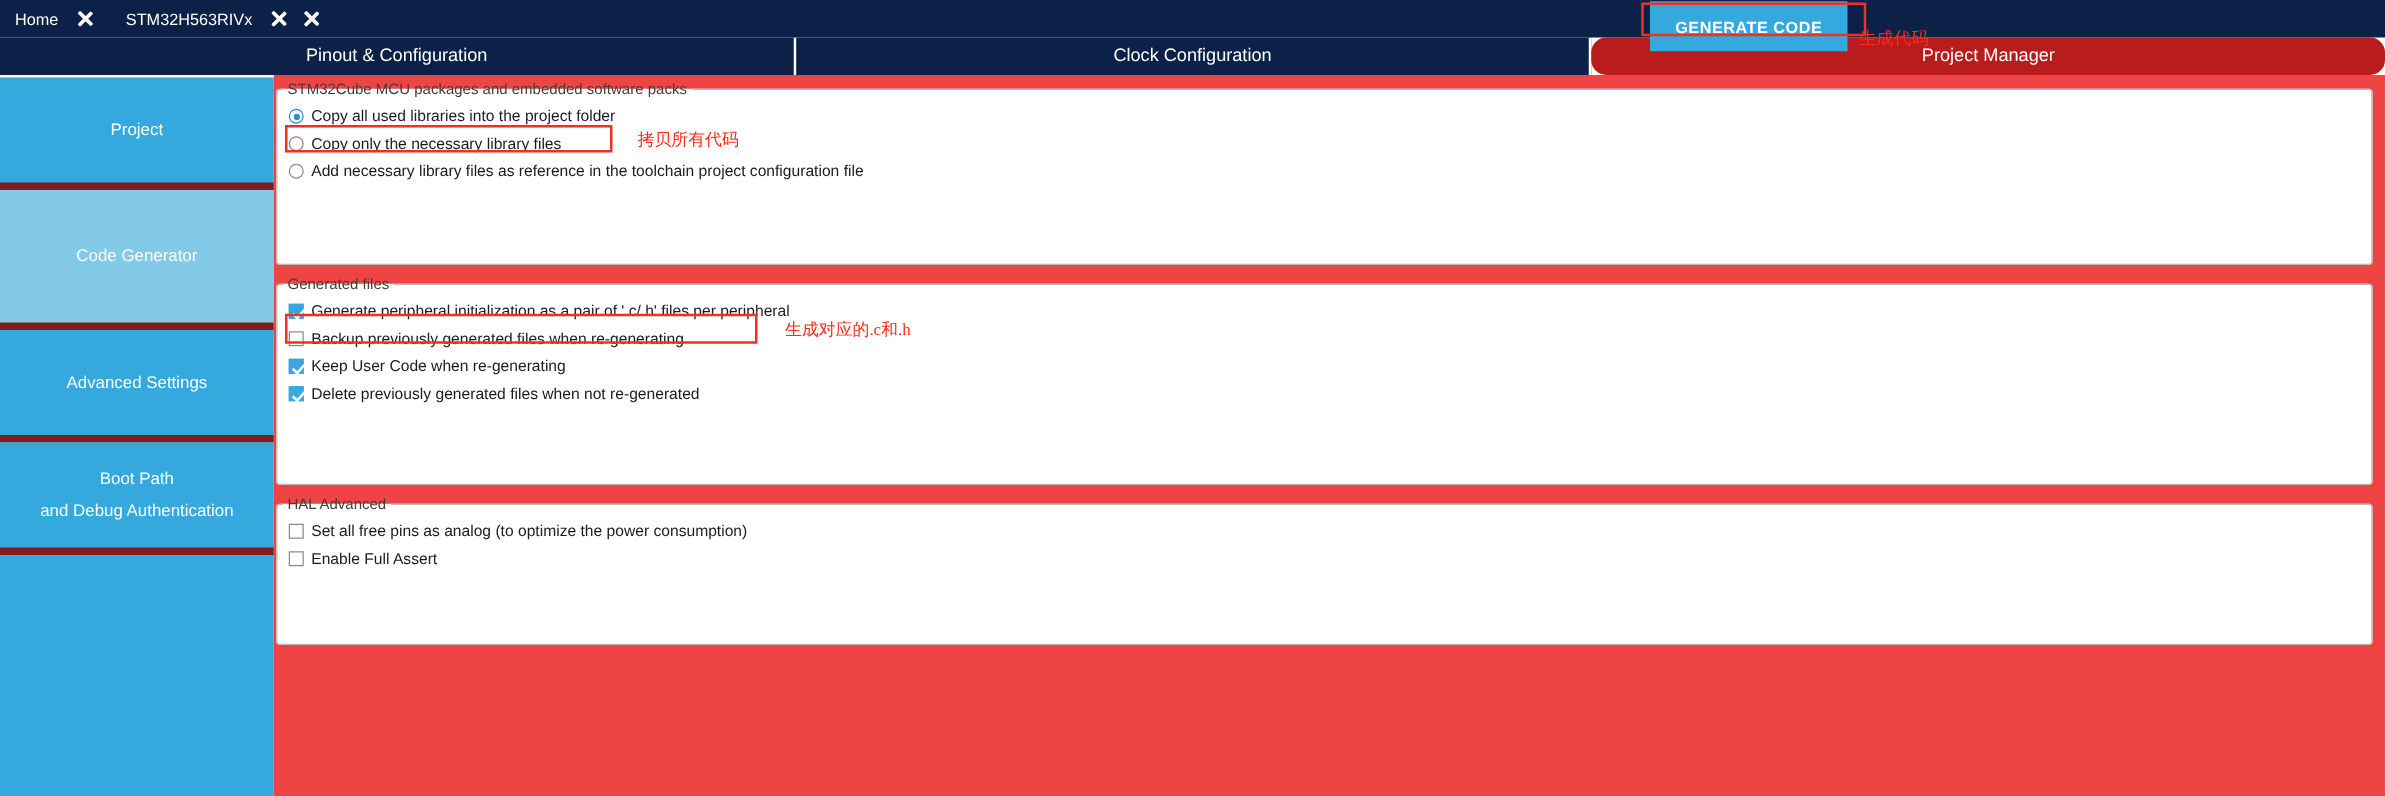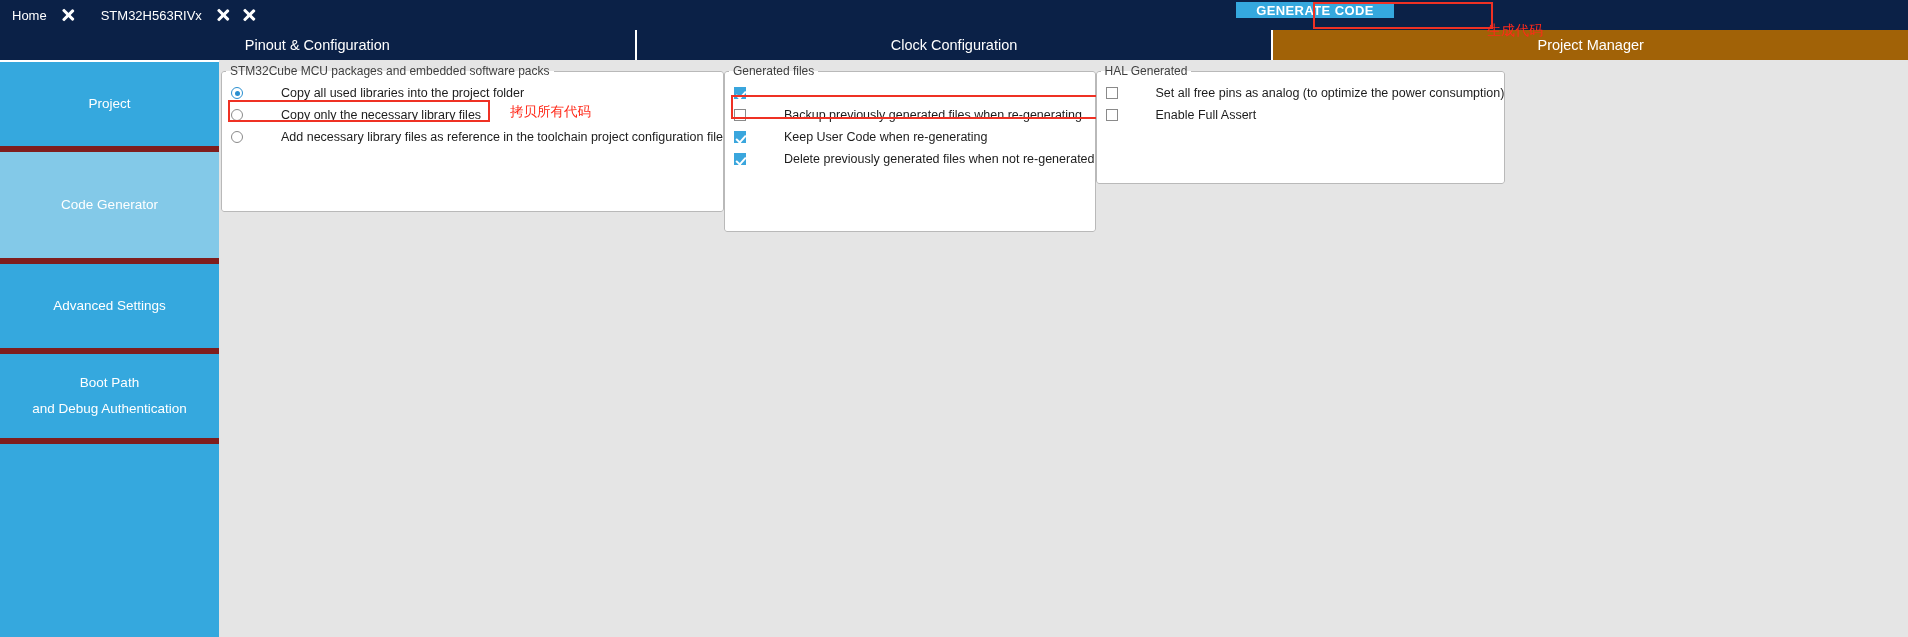--- a/index.html
+++ b/index.html
@@ -41,22 +41,22 @@
     left: 2px;
     width: 15px; height: 3px;
     background: #ffffff;
     border-radius: 1px;
   }
   .chev::before { top: 8px;  transform: rotate(45deg);  transform-origin: left center; }
   .chev::after  { top: 19px; transform: rotate(-45deg); transform-origin: left center; }
 
   #generate-wrap {
     position: absolute;
-    left: 1236px; top: 1px;
-    width: 158px; height: 16px;
+    left: 1320px; top: 1px;
+    width: 158px; height: 40px;
   }
   #generate-code {
     width: 100%; height: 100%;
     background: #35a8de;
     color: #ffffff;
     border: none;
     font-family: "Liberation Sans", sans-serif;
     font-size: 13px;
     font-weight: bold;
     letter-spacing: .4px;
@@ -90,21 +90,21 @@
     color: #ffffff;
     font-size: 14.5px;
     display: flex;
     align-items: center;
     justify-content: center;
     border-right: 2px solid #ffffff;
     cursor: pointer;
     user-select: none;
   }
   .tab:last-child { border-right: none; }
-  .tab.active { background: #a16207; }
+  .tab.active { background: #b91c1c; border-radius: 12px; }
 
   
   #body {
     display: flex;
     height: 577px;
     background: #ffffff;
   }
 
   #sidebar {
     width: 219px;
@@ -130,25 +130,25 @@
   }
   .side-item.selected { background: #83c9e8; }
   #side-project  { height: 90px; }
   #side-codegen  { height: 112px; }
   #side-advanced { height: 90px; }
   #side-boot     { height: 90px; }
   #side-filler   { flex: 1 1 auto; background: #35a8de; }
 
   #content {
     flex: 1 1 auto;
-    background: #e5e5e5;
+    background: #ef4444;
     padding: 4px 10px 0 2px;
     position: relative;
     display: flex;
-    flex-direction: row;
+    flex-direction: column;
   }
 
   fieldset.grp {
     border: 1px solid #b9b9b9;
     border-radius: 3px;
     margin: 0 0 8px 0;
     padding: 4px 0 0 0;
     position: relative;
     background: #ffffff;
   }
@@ -164,21 +164,20 @@
 
   .opt-row {
     display: flex;
     align-items: center;
     height: 22px;
     padding-left: 9px;
     font-size: 12.5px;
     color: #1c1c1c;
     cursor: pointer;
     user-select: none;
-    gap: 32px;
   }
   .opt-row .lbl { margin-left: 6px; white-space: nowrap; }
 
   .radio {
     width: 12px; height: 12px;
     border: 1px solid #8a8a8a;
     border-radius: 50%;
     background: #ffffff;
     flex: 0 0 auto;
     position: relative;
@@ -304,20 +303,21 @@
 
       <div class="annot-box" id="annot-box-copyall"></div>
       <div class="annot-text" id="annot-text-copyall">拷贝所有代码</div>
     </fieldset>
 
     <fieldset class="grp" id="grp-generated">
       <legend>Generated files</legend>
 
       <div class="opt-row">
         <span class="check on"></span>
+        <span class="lbl">Generate peripheral initialization as a pair of '.c/.h' files per peripheral</span>
       </div>
 
       <div class="opt-row">
         <span class="check"></span>
         <span class="lbl">Backup previously generated files when re-generating</span>
       </div>
 
       <div class="opt-row">
         <span class="check on"></span>
         <span class="lbl">Keep User Code when re-generating</span>
@@ -326,21 +326,21 @@
       <div class="opt-row">
         <span class="check on"></span>
         <span class="lbl">Delete previously generated files when not re-generated</span>
       </div>
 
       <div class="annot-box" id="annot-box-periph"></div>
       <div class="annot-text" id="annot-text-periph">生成对应的.c和.h</div>
     </fieldset>
 
     <fieldset class="grp" id="grp-hal">
-      <legend>HAL Generated</legend>
+      <legend>HAL Advanced</legend>
 
       <div class="opt-row">
         <span class="check"></span>
         <span class="lbl">Set all free pins as analog (to optimize the power consumption)</span>
       </div>
 
       <div class="opt-row">
         <span class="check"></span>
         <span class="lbl">Enable Full Assert</span>
       </div>

